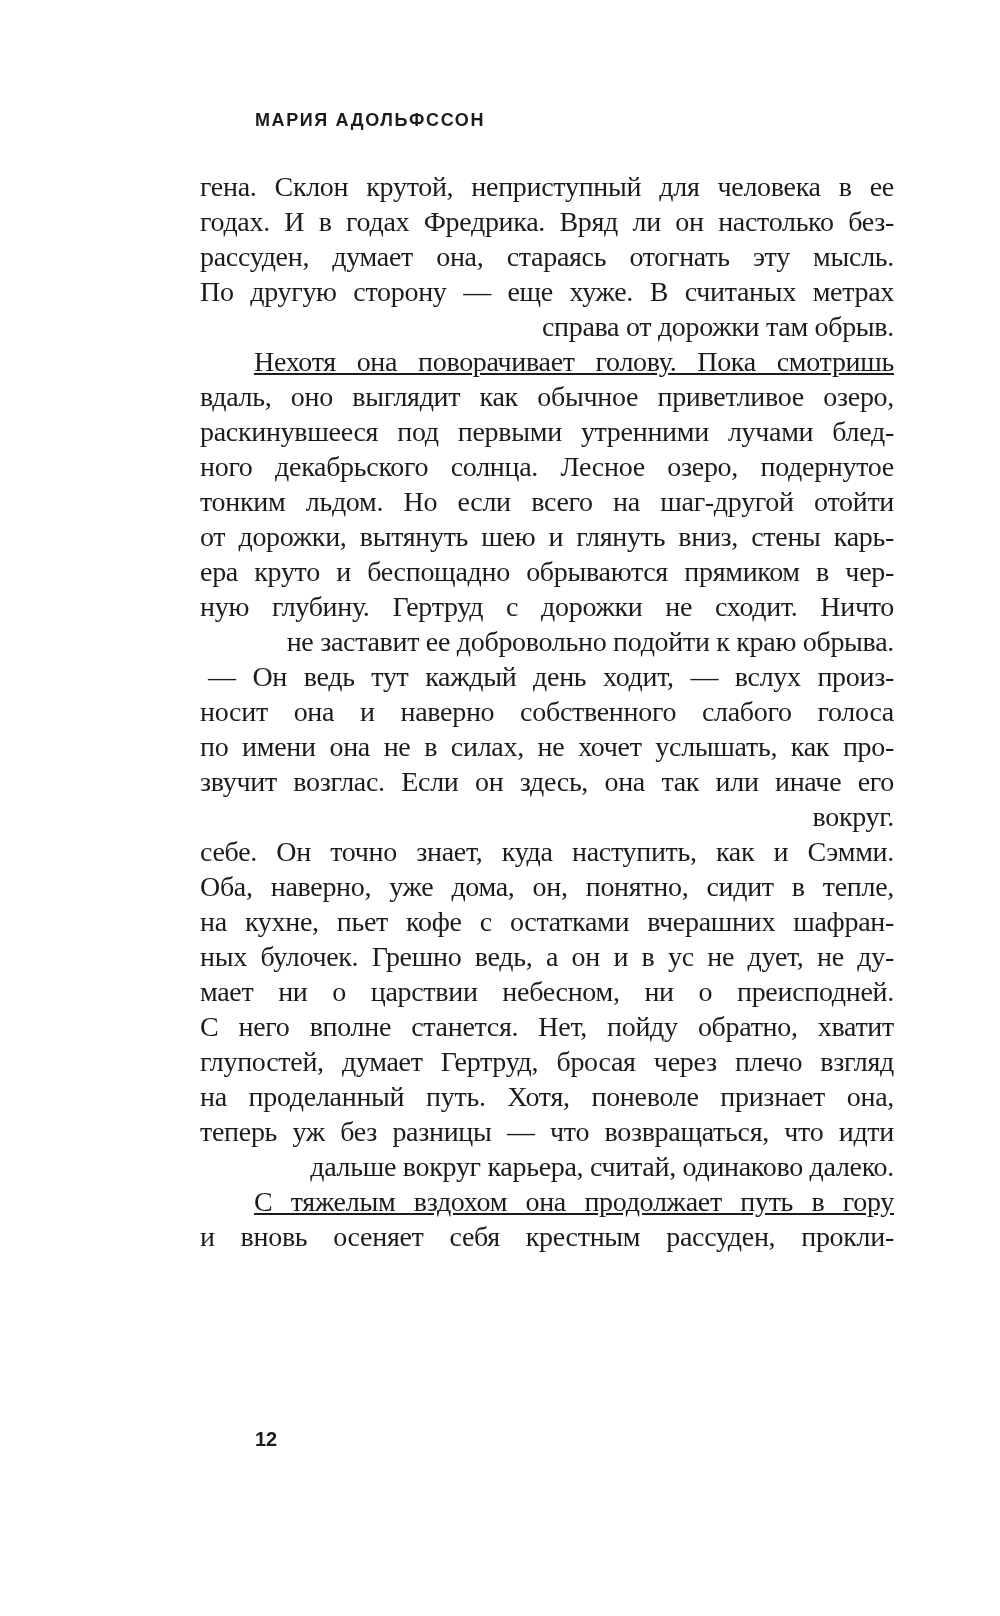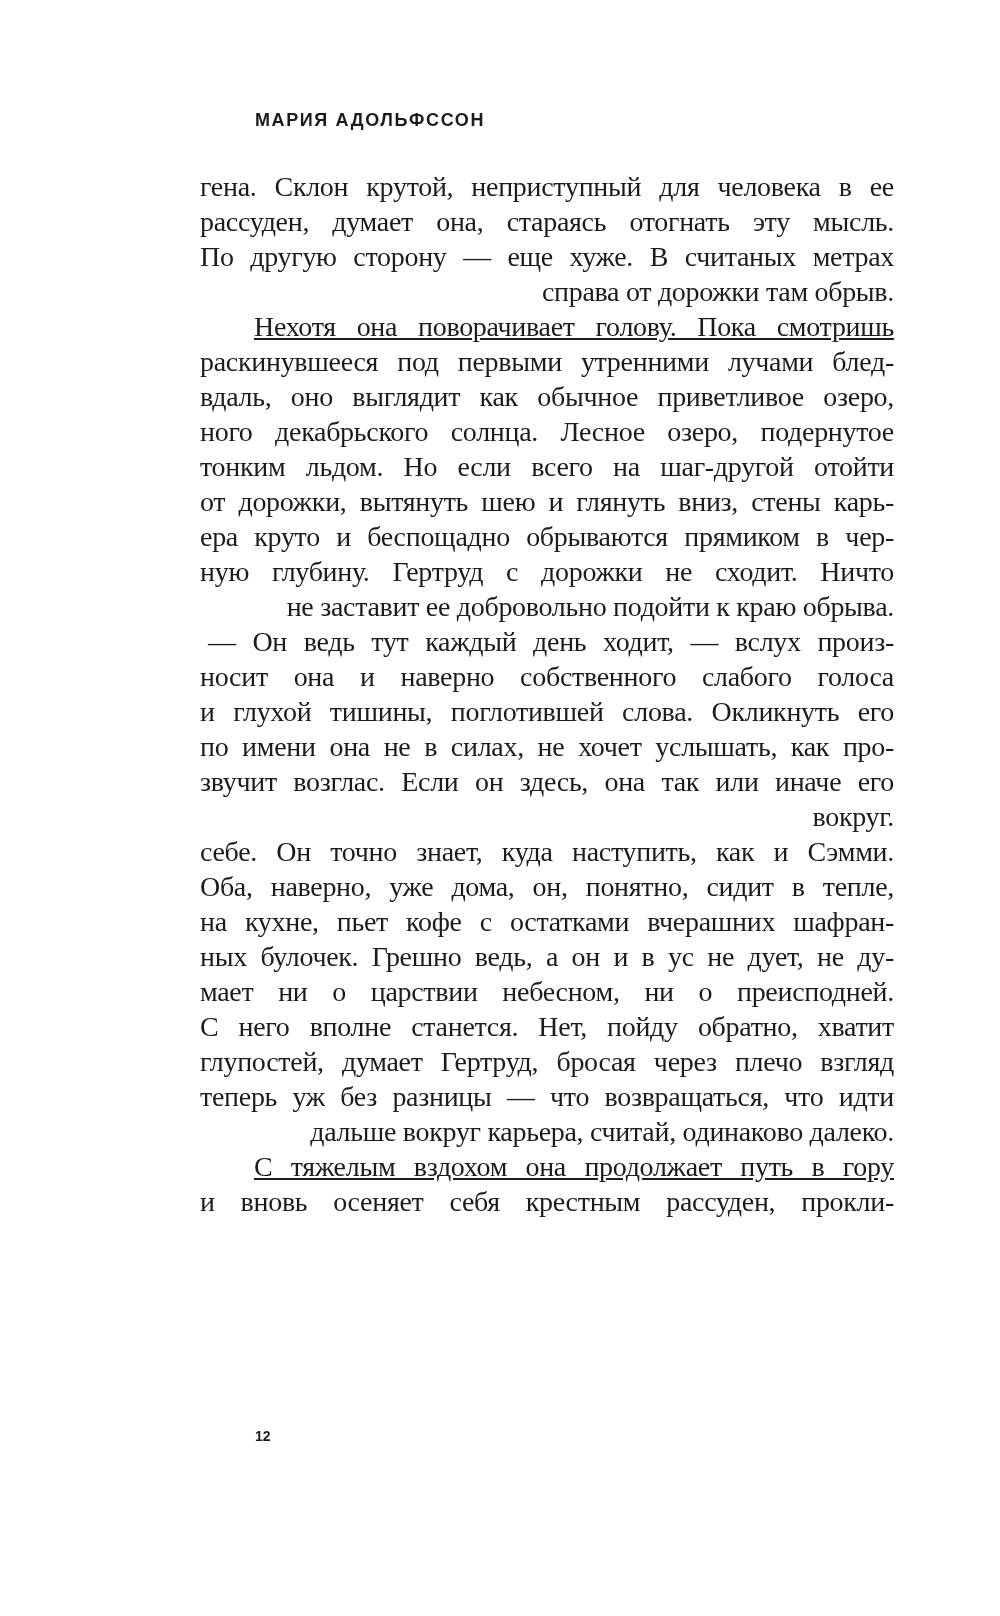--- a/index.html
+++ b/index.html
@@ -54,57 +54,58 @@
   }
   .line.paragraph-end {
     text-align: right;
   }
   .page-number {
     position: absolute;
     left: 255px;
     top: 1428px;
     font-family: "Liberation Sans", sans-serif;
     font-weight: 700;
-    font-size: 14px;
+    font-size: 20px;
     color: #1b1b1b;
   }
 </style>
 </head>
 <body>
 
 <div class="page">
   <div class="running-header">МАРИЯ АДОЛЬФССОН</div>
 
   <div class="body-text">
       <div class="line justify">гена. Склон крутой, неприступный для человека в ее</div>
+      <div class="line justify">годах. И в годах Фредрика. Вряд ли он настолько без-</div>
       <div class="line justify">рассуден, думает она, стараясь отогнать эту мысль.</div>
       <div class="line justify">По другую сторону — еще хуже. В считаных метрах</div>
       <div class="line paragraph-end">справа от дорожки там обрыв.</div>
       <div class="line paragraph-start">Нехотя она поворачивает голову. Пока смотришь</div>
+      <div class="line justify">вдаль, оно выглядит как обычное приветливое озеро,</div>
       <div class="line justify">раскинувшееся под первыми утренними лучами блед-</div>
-      <div class="line justify">вдаль, оно выглядит как обычное приветливое озеро,</div>
       <div class="line justify">ного декабрьского солнца. Лесное озеро, подернутое</div>
       <div class="line justify">тонким льдом. Но если всего на шаг-другой отойти</div>
       <div class="line justify">от дорожки, вытянуть шею и глянуть вниз, стены карь-</div>
       <div class="line justify">ера круто и беспощадно обрываются прямиком в чер-</div>
       <div class="line justify">ную глубину. Гертруд с дорожки не сходит. Ничто</div>
       <div class="line paragraph-end">не заставит ее добровольно подойти к краю обрыва.</div>
       <div class="line dialogue">— Он ведь тут каждый день ходит, — вслух произ-</div>
       <div class="line justify">носит она и наверно собственного слабого голоса</div>
-      <div class="line justify">и глухой тишины, поглотившей слова. Окликнуть его</div>
       <div class="line justify">по имени она не в силах, не хочет услышать, как про-</div>
       <div class="line justify">звучит возглас. Если он здесь, она так или иначе его</div>
       <div class="line paragraph-end">вокруг.</div>
       <div class="line justify">себе. Он точно знает, куда наступить, как и Сэмми.</div>
       <div class="line justify">Оба, наверно, уже дома, он, понятно, сидит в тепле,</div>
       <div class="line justify">на кухне, пьет кофе с остатками вчерашних шафран-</div>
       <div class="line justify">ных булочек. Грешно ведь, а он и в ус не дует, не ду-</div>
       <div class="line justify">мает ни о царствии небесном, ни о преисподней.</div>
       <div class="line justify">С него вполне станется. Нет, пойду обратно, хватит</div>
       <div class="line justify">глупостей, думает Гертруд, бросая через плечо взгляд</div>
+      <div class="line justify">на проделанный путь. Хотя, поневоле признает она,</div>
       <div class="line justify">теперь уж без разницы — что возвращаться, что идти</div>
       <div class="line paragraph-end">дальше вокруг карьера, считай, одинаково далеко.</div>
       <div class="line paragraph-start">С тяжелым вздохом она продолжает путь в гору</div>
       <div class="line justify">и вновь осеняет себя крестным рассуден, прокли-</div>
     </div>
 
   <div class="page-number">12</div>
 </div>
 
 </body></html>

